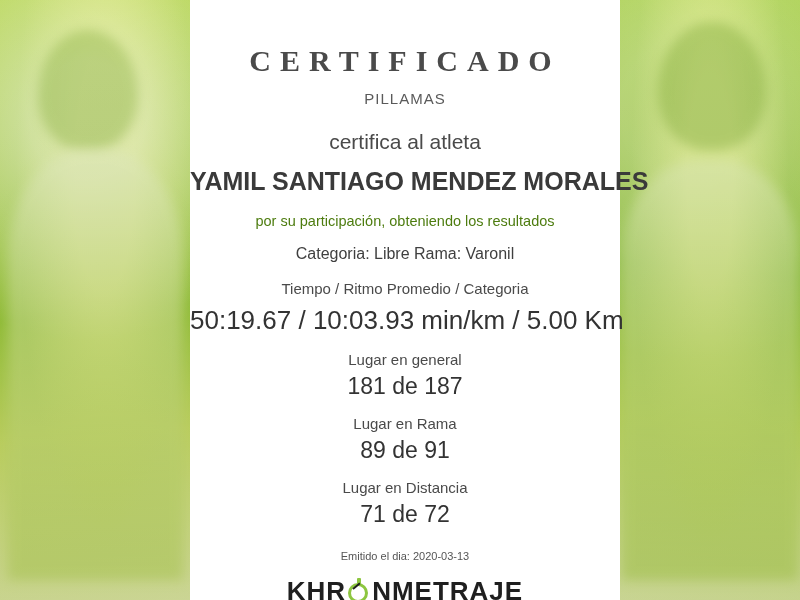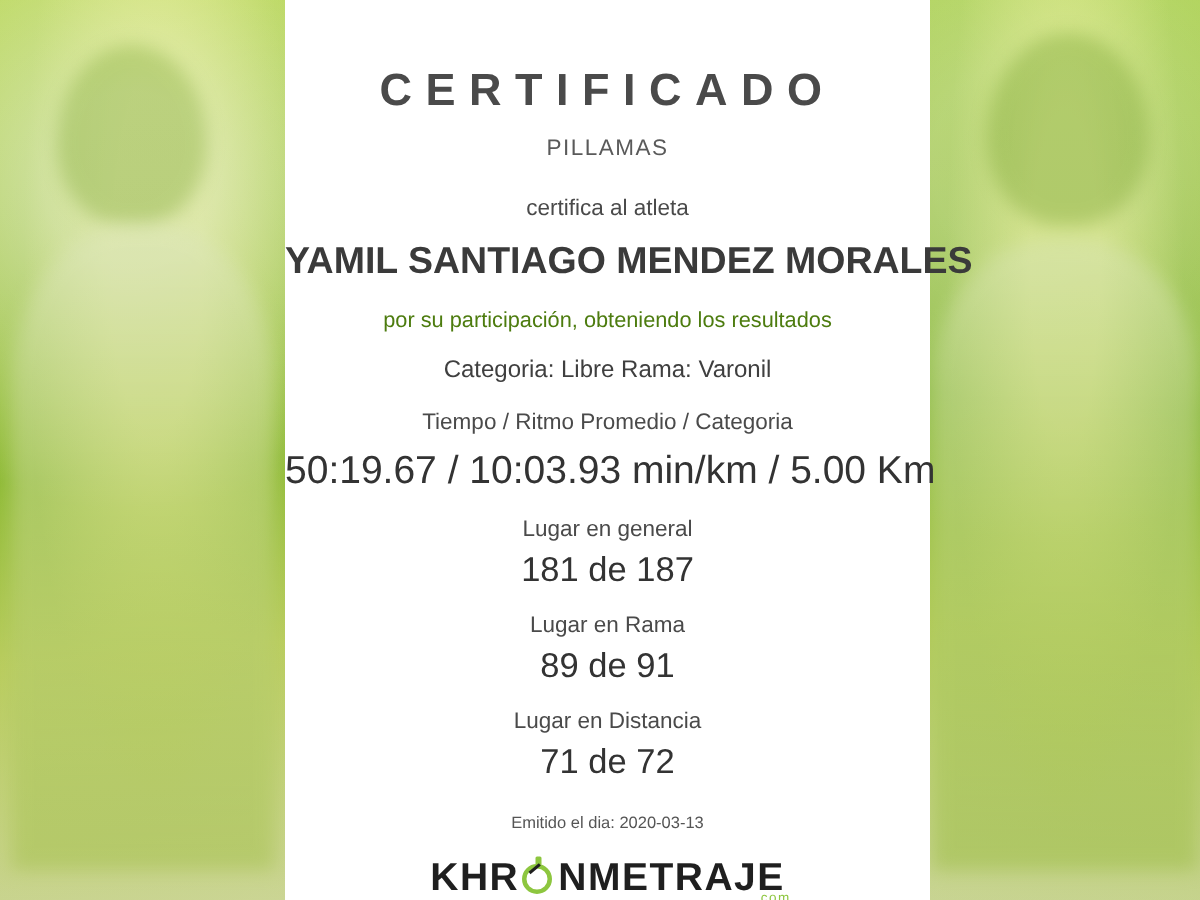--- a/index.html
+++ b/index.html
@@ -84,30 +84,31 @@
     color: #3c3c3c;
   }
 
   .title {
     margin-top: 44px;
     font-size: 30px;
     font-weight: bold;
     letter-spacing: 9px;
     color: #4a4a4a;
     white-space: nowrap;
+    font-family: Liberation Serif, serif;
   }
   .subtitle {
     margin-top: 12px;
     font-size: 15px;
     letter-spacing: 1px;
     color: #5a5a5a;
   }
   .certifies {
     margin-top: 23px;
-    font-size: 15px;
+    font-size: 21px;
     color: #4a4a4a;
   }
   .athlete {
     margin-top: 13px;
     font-size: 25px;
     font-weight: bold;
     color: #3a3a3a;
     white-space: nowrap;
     
     position: relative;

